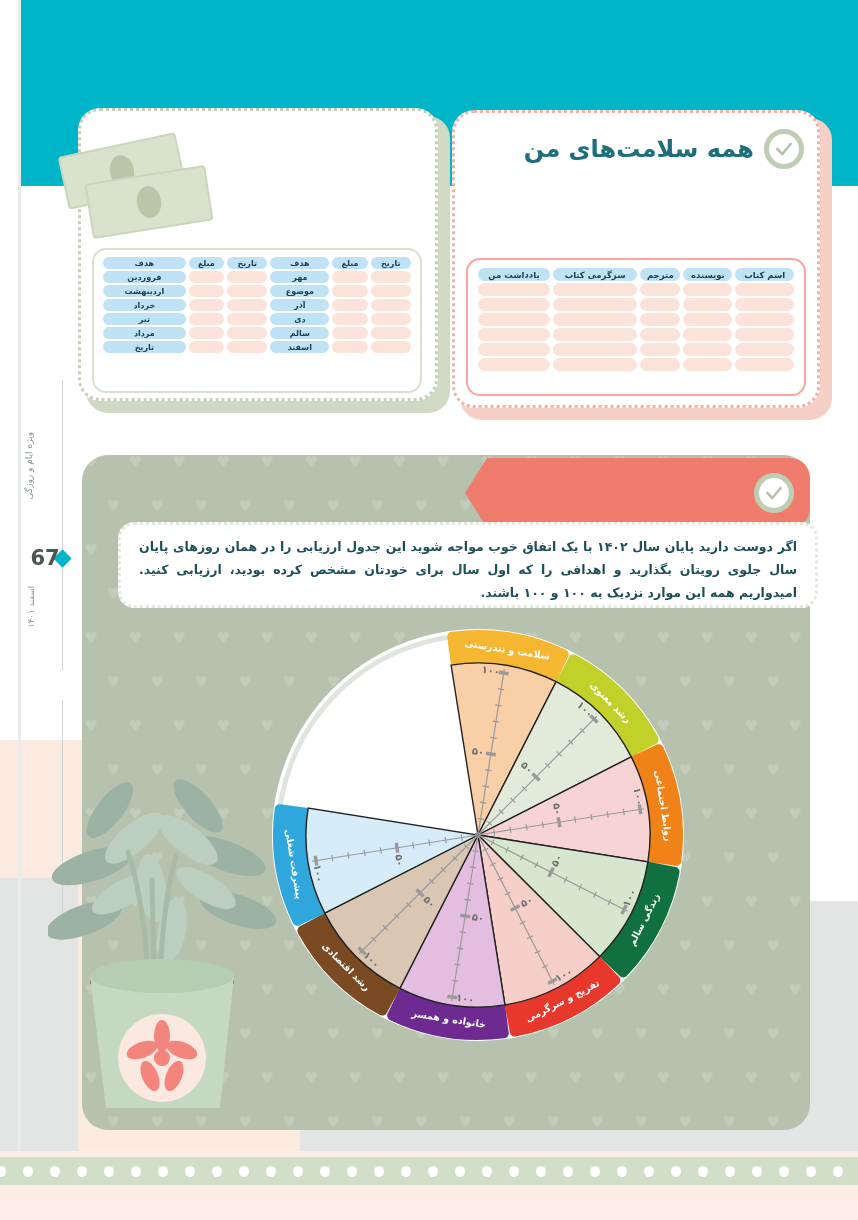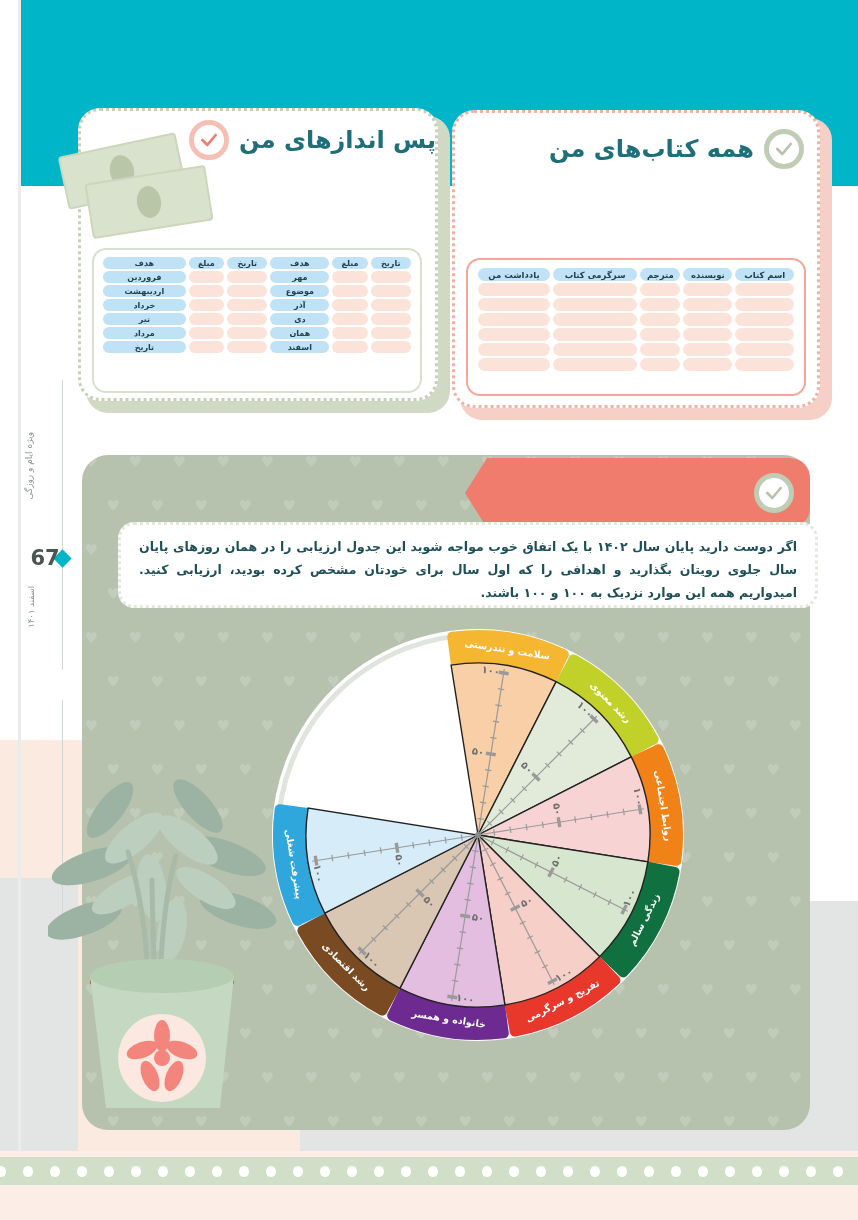--- a/index.html
+++ b/index.html
@@ -178,28 +178,20 @@
 
     <div class="money">
       <div class="bill" style="left:18px;top:0;width:120px;height:54px;transform:rotate(-12deg);">
           <span class="oval"></span>
         </div>
       <div class="bill" style="left:44px;top:30px;width:122px;height:56px;transform:rotate(-9deg);">
           <span class="oval"></span>
         </div>
     </div>
 
-    <div class="sav-title-row">
-      <span class="sav-title">پس اندازهای من</span>
-      <span class="badge pink">
-        <svg viewBox="0 0 24 24" fill="none" stroke="#f07c6e" stroke-width="3.2" stroke-linecap="round" stroke-linejoin="round">
-            <polyline points="4,12 10,18 20,6"></polyline>
-          </svg>
-      </span>
-    </div>
 
     <div class="sav-tbl-card">
       <table class="stbl">
         <thead>
             <tr id="sav-head">
               <th>تاریخ</th>
               <th>مبلغ</th>
               <th>هدف</th>
               <th>تاریخ</th>
               <th>مبلغ</th>
@@ -235,21 +227,21 @@
               <td></td>
               <td></td>
               <td class="month">دی</td>
               <td></td>
               <td></td>
               <td class="month">تیر</td>
             </tr>
             <tr>
               <td></td>
               <td></td>
-              <td class="month">همان</td>
+              <td class="month">سالم</td>
               <td></td>
               <td></td>
               <td class="month">مرداد</td>
             </tr>
             <tr>
               <td></td>
               <td></td>
               <td class="month">اسفند</td>
               <td></td>
               <td></td>
@@ -263,21 +255,21 @@
   <div class="books-wrap">
     <div class="books-shadow"></div>
     <div class="books-dotted"></div>
     <div class="books-inner">
       <div class="books-title-row">
         <span class="badge sage">
           <svg viewBox="0 0 24 24" fill="none" stroke="#b6c2ae" stroke-width="3.2" stroke-linecap="round" stroke-linejoin="round">
               <polyline points="4,12 10,18 20,6"></polyline>
             </svg>
         </span>
-        <span class="books-title">همه کتاب‌های من</span>
+        <span class="books-title">همه سلامت‌های من</span>
       </div>
     </div>
 
     <div class="tbl-card">
       <table class="tbl">
         <thead>
             <tr id="books-head">
               <th>اسم کتاب</th>
               <th>نویسنده</th>
               <th>مترجم</th>

